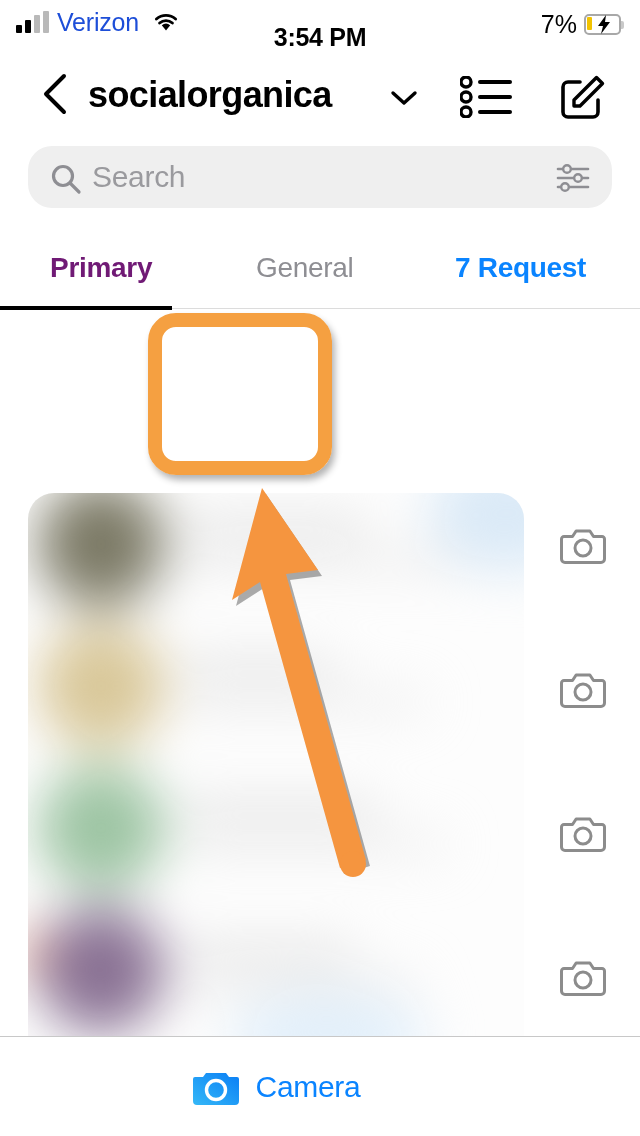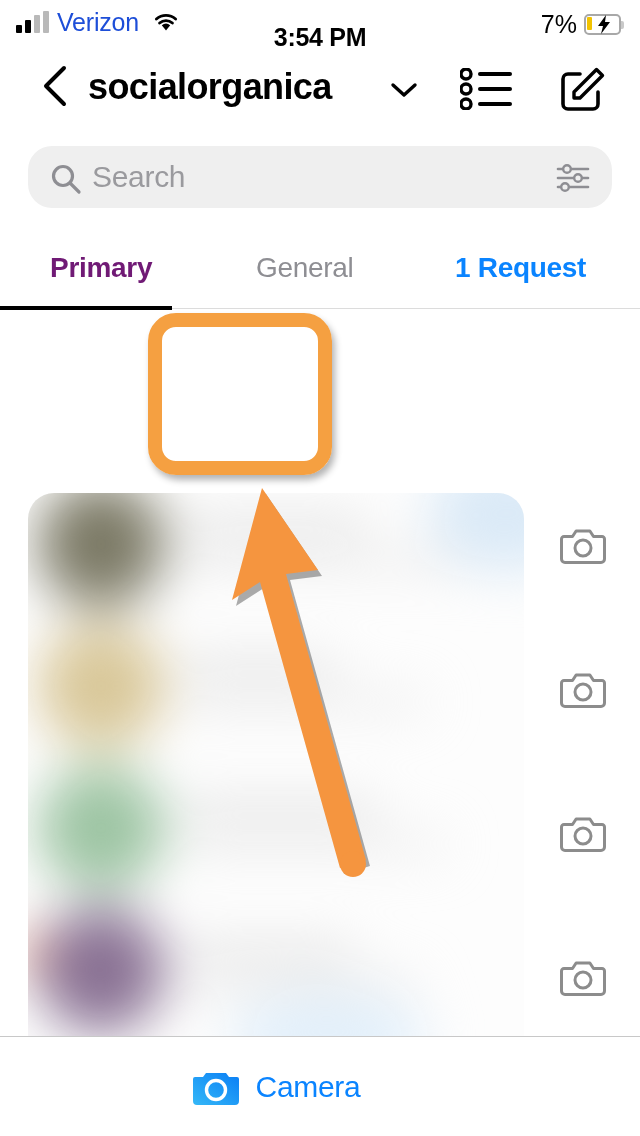--- a/index.html
+++ b/index.html
@@ -40,21 +40,21 @@
     position:absolute; left:3px; top:3px; width:5px; height:13px;
     background:#f2c300; border-radius:1px;
   }
   .battery-cap {
     position:absolute; right:0; top:7px; width:3px; height:8px;
     background:#c9c9c9; border-radius:0 2px 2px 0;
   }
   .battery-bolt { position:absolute; left:10px; top:0px; }
 
   
-  .navbar { position:absolute; top:44px; left:0; width:640px; height:84px; }
+  .navbar { position:absolute; top:52px; left:0; width:640px; height:84px; }
   .nav-back { position:absolute; left:36px; top:18px; width:40px; height:48px; }
   .nav-title {
     position:absolute; left:88px; top:22px;
     font-size:36px; font-weight:700; color:#000; letter-spacing:-0.6px;
     line-height:42px;
   }
   .nav-chev { position:absolute; left:389px; top:36px; }
   .nav-list { position:absolute; left:460px; top:24px; width:56px; height:42px; }
   .nav-compose { position:absolute; left:558px; top:22px; width:48px; height:48px; }
 
@@ -236,21 +236,21 @@
         <circle cx="11" cy="5" r="3.8" fill="#efefef" stroke="#8e8e93" stroke-width="2.4"></circle>
         <circle cx="22" cy="14" r="3.8" fill="#efefef" stroke="#8e8e93" stroke-width="2.4"></circle>
         <circle cx="9" cy="23" r="3.8" fill="#efefef" stroke="#8e8e93" stroke-width="2.4"></circle>
       </svg>
     </span>
   </div>
 
   <div class="tabs">
     <div class="tab tab-primary">Primary</div>
     <div class="tab tab-general">General</div>
-    <div class="tab tab-request">1 Request</div>
+    <div class="tab tab-request">7 Request</div>
   </div>
   <div class="tab-hairline"></div>
   <div class="tab-underline"></div>
 
   <div class="action-row">
     <span class="action-cam">
       <svg width="46" height="40" viewBox="0 0 46 40">
         <path d="M4 11.5h8.5l3.6-5.5h13.8l3.6 5.5H42a2.5 2.5 0 0 1 2.5 2.5v20a3.5 3.5 0 0 1-3.5 3.5H5A3.5 3.5 0 0 1 1.5 34V14A2.5 2.5 0 0 1 4 11.5z" stroke="#8c8c8c" stroke-width="3" fill="none" stroke-linejoin="round"></path>
         <circle cx="23" cy="23" r="8" stroke="#8c8c8c" stroke-width="3" fill="none"></circle>
       </svg>

